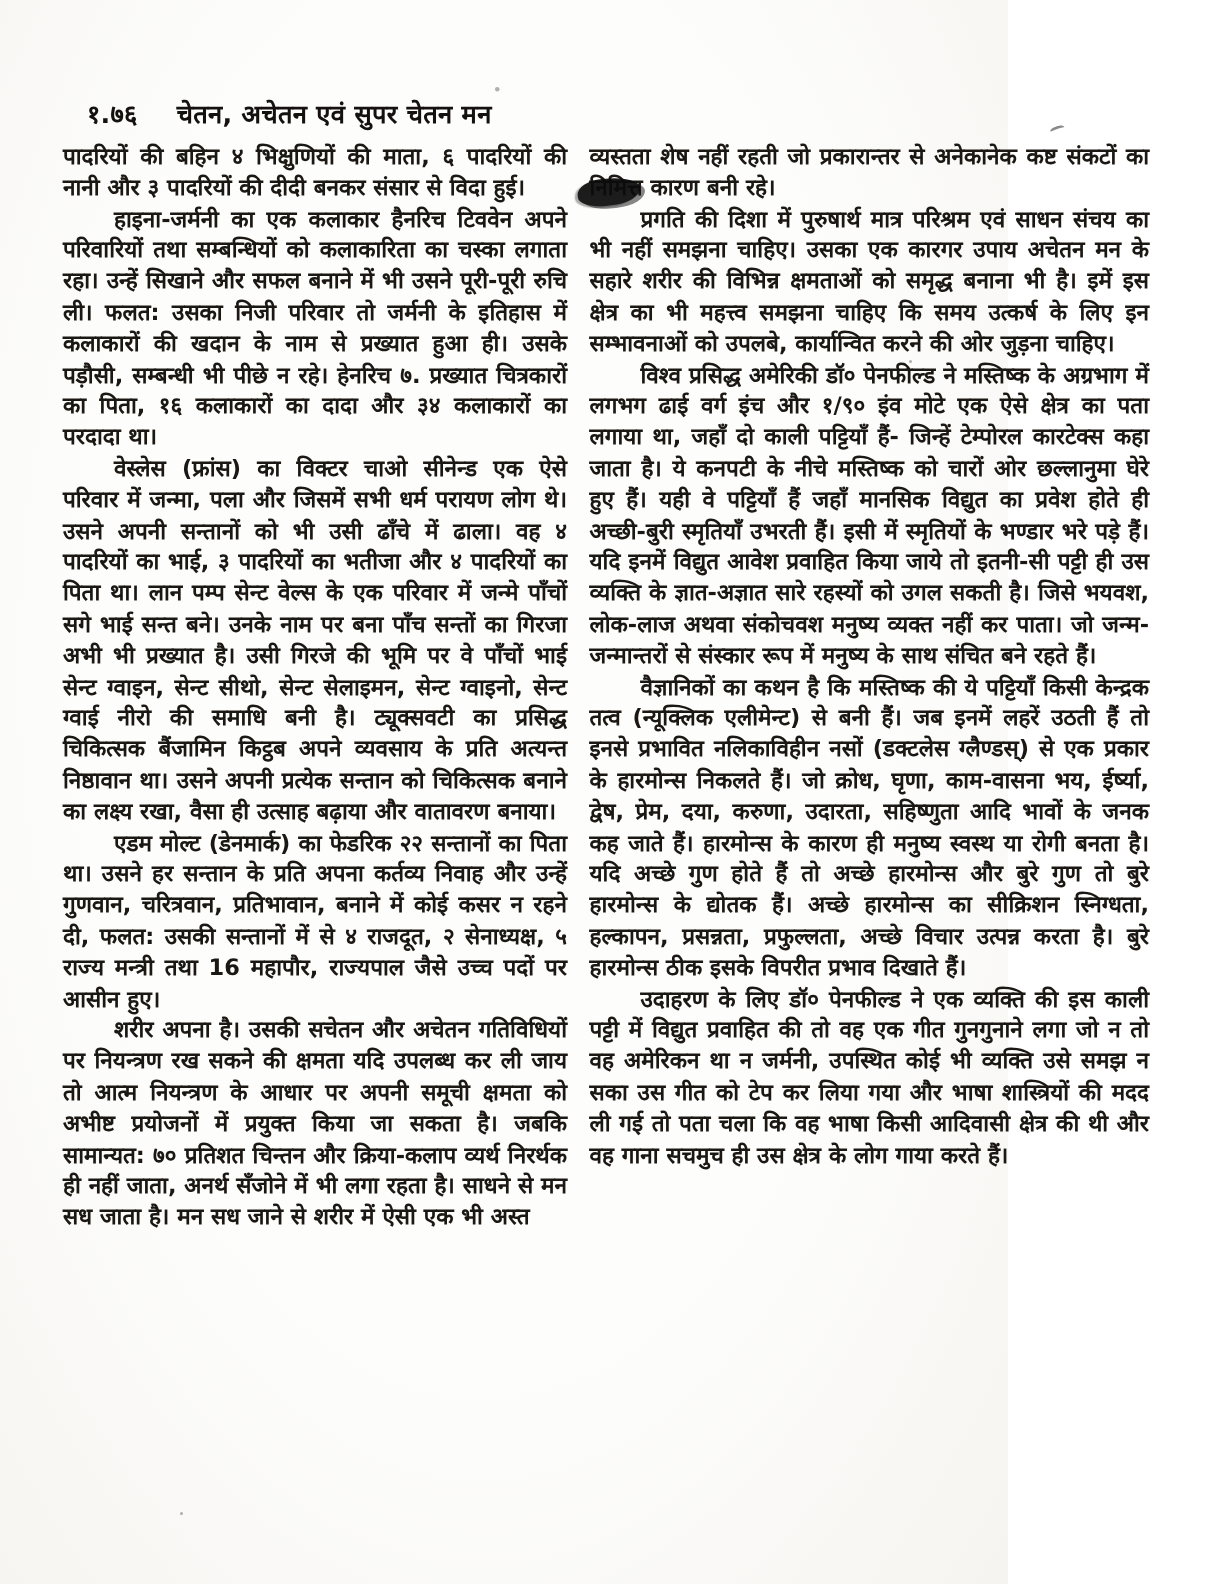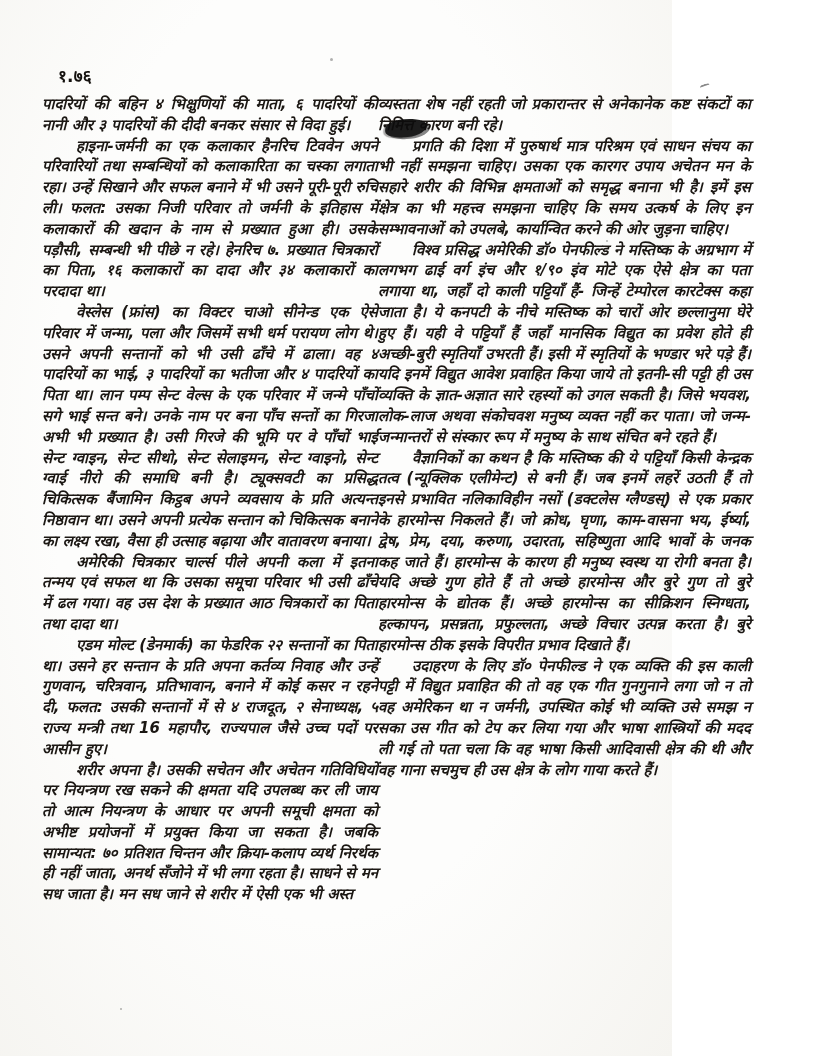--- a/index.html
+++ b/index.html
@@ -24,21 +24,21 @@
     gap:26px;
     font-size:17px;
     font-weight:bold;
     letter-spacing:.2px;
     color:#14110e;
   }
   .columns {
     position:absolute;
     top:94px; left:42px;
     display:flex;
-    font-style:italic;
+    gap:15px;
   }
   .col {
     text-align:justify;
     font-size:15px;
     line-height:20.8px;
     font-weight:bold;
     color:#1b1713;
     text-rendering:optimizeLegibility;
   }
   .col-left  { width:336px; }
@@ -69,28 +69,28 @@
   .speck2 { left:606px; top:240px; width:2px; height:2px; }
   .speck3 { left:120px; top:1008px; width:2px; height:2px; }
 </style>
 </head>
 <body>
 
 <div class="page">
 
   <div class="page-header">
     <span>१.७६</span>
+    <span>चेतन, अचेतन एवं सुपर चेतन मन</span>
   </div>
 
   <div class="columns">
     <div class="col col-left">
         <p class="">पादरियों की बहिन ४ भिक्षुणियों की माता, ६ पादरियों की नानी और ३ पादरियों की दीदी बनकर संसार से विदा हुई।</p>
         <p class="indent">हाइना-जर्मनी का एक कलाकार हैनरिच टिववेन अपने परिवारियों तथा सम्बन्धियों को कलाकारिता का चस्का लगाता रहा। उन्हें सिखाने और सफल बनाने में भी उसने पूरी-पूरी रुचि ली। फलत: उसका निजी परिवार तो जर्मनी के इतिहास में कलाकारों की खदान के नाम से प्रख्यात हुआ ही। उसके पड़ौसी, सम्बन्धी भी पीछे न रहे। हेनरिच ७. प्रख्यात चित्रकारों का पिता, १६ कलाकारों का दादा और ३४ कलाकारों का परदादा था।</p>
         <p class="indent">वेस्लेस (फ्रांस) का विक्टर चाओ सीनेन्ड एक ऐसे परिवार में जन्मा, पला और जिसमें सभी धर्म परायण लोग थे। उसने अपनी सन्तानों को भी उसी ढाँचे में ढाला। वह ४ पादरियों का भाई, ३ पादरियों का भतीजा और ४ पादरियों का पिता था। लान पम्प सेन्ट वेल्स के एक परिवार में जन्मे पाँचों सगे भाई सन्त बने। उनके नाम पर बना पाँच सन्तों का गिरजा अभी भी प्रख्यात है। उसी गिरजे की भूमि पर वे पाँचों भाई सेन्ट ग्वाइन, सेन्ट सीथो, सेन्ट सेलाइमन, सेन्ट ग्वाइनो, सेन्ट ग्वाई नीरो की समाधि बनी है। ट्यूक्सवटी का प्रसिद्ध चिकित्सक बैंजामिन किट्ठब अपने व्यवसाय के प्रति अत्यन्त निष्ठावान था। उसने अपनी प्रत्येक सन्तान को चिकित्सक बनाने का लक्ष्य रखा, वैसा ही उत्साह बढ़ाया और वातावरण बनाया।</p>
-        <p class="indent">अमेरिकी चित्रकार चार्ल्स पीले अपनी कला में इतना तन्मय एवं सफल था कि उसका समूचा परिवार भी उसी ढाँचे में ढल गया। वह उस देश के प्रख्यात आठ चित्रकारों का पिता तथा दादा था।</p>
         <p class="indent">एडम मोल्ट (डेनमार्क) का फेडरिक २२ सन्तानों का पिता था। उसने हर सन्तान के प्रति अपना कर्तव्य निवाह और उन्हें गुणवान, चरित्रवान, प्रतिभावान, बनाने में कोई कसर न रहने दी, फलत: उसकी सन्तानों में से ४ राजदूत, २ सेनाध्यक्ष, ५ राज्य मन्त्री तथा 16 महापौर, राज्यपाल जैसे उच्च पदों पर आसीन हुए।</p>
         <p class="indent">शरीर अपना है। उसकी सचेतन और अचेतन गतिविधियों पर नियन्त्रण रख सकने की क्षमता यदि उपलब्ध कर ली जाय तो आत्म नियन्त्रण के आधार पर अपनी समूची क्षमता को अभीष्ट प्रयोजनों में प्रयुक्त किया जा सकता है। जबकि सामान्यत: ७० प्रतिशत चिन्तन और क्रिया-कलाप व्यर्थ निरर्थक ही नहीं जाता, अनर्थ सँजोने में भी लगा रहता है। साधने से मन सध जाता है। मन सध जाने से शरीर में ऐसी एक भी अस्त</p>
       </div>
     <div class="col col-right">
         <p class="">व्यस्तता शेष नहीं रहती जो प्रकारान्तर से अनेकानेक कष्ट संकटों का निमित्त कारण बनी रहे।</p>
         <p class="indent">प्रगति की दिशा में पुरुषार्थ मात्र परिश्रम एवं साधन संचय का भी नहीं समझना चाहिए। उसका एक कारगर उपाय अचेतन मन के सहारे शरीर की विभिन्न क्षमताओं को समृद्ध बनाना भी है। इमें इस क्षेत्र का भी महत्त्व समझना चाहिए कि समय उत्कर्ष के लिए इन सम्भावनाओं को उपलबे, कार्यान्वित करने की ओर जुड़ना चाहिए।</p>
         <p class="indent">विश्व प्रसिद्ध अमेरिकी डॉ० पेनफील्ड ने मस्तिष्क के अग्रभाग में लगभग ढाई वर्ग इंच और १/९० इंव मोटे एक ऐसे क्षेत्र का पता लगाया था, जहाँ दो काली पट्टियाँ हैं- जिन्हें टेम्पोरल कारटेक्स कहा जाता है। ये कनपटी के नीचे मस्तिष्क को चारों ओर छल्लानुमा घेरे हुए हैं। यही वे पट्टियाँ हैं जहाँ मानसिक विद्युत का प्रवेश होते ही अच्छी-बुरी स्मृतियाँ उभरती हैं। इसी में स्मृतियों के भण्डार भरे पड़े हैं। यदि इनमें विद्युत आवेश प्रवाहित किया जाये तो इतनी-सी पट्टी ही उस व्यक्ति के ज्ञात-अज्ञात सारे रहस्यों को उगल सकती है। जिसे भयवश, लोक-लाज अथवा संकोचवश मनुष्य व्यक्त नहीं कर पाता। जो जन्म-जन्मान्तरों से संस्कार रूप में मनुष्य के साथ संचित बने रहते हैं।</p>
         <p class="indent">वैज्ञानिकों का कथन है कि मस्तिष्क की ये पट्टियाँ किसी केन्द्रक तत्व (न्यूक्लिक एलीमेन्ट) से बनी हैं। जब इनमें लहरें उठती हैं तो इनसे प्रभावित नलिकाविहीन नसों (डक्टलेस ग्लैण्डस्) से एक प्रकार के हारमोन्स निकलते हैं। जो क्रोध, घृणा, काम-वासना भय, ईर्ष्या, द्वेष, प्रेम, दया, करुणा, उदारता, सहिष्णुता आदि भावों के जनक कह जाते हैं। हारमोन्स के कारण ही मनुष्य स्वस्थ या रोगी बनता है। यदि अच्छे गुण होते हैं तो अच्छे हारमोन्स और बुरे गुण तो बुरे हारमोन्स के द्योतक हैं। अच्छे हारमोन्स का सीक्रिशन स्निग्धता, हल्कापन, प्रसन्नता, प्रफुल्लता, अच्छे विचार उत्पन्न करता है। बुरे हारमोन्स ठीक इसके विपरीत प्रभाव दिखाते हैं।</p>
         <p class="indent">उदाहरण के लिए डॉ० पेनफील्ड ने एक व्यक्ति की इस काली पट्टी में विद्युत प्रवाहित की तो वह एक गीत गुनगुनाने लगा जो न तो वह अमेरिकन था न जर्मनी, उपस्थित कोई भी व्यक्ति उसे समझ न सका उस गीत को टेप कर लिया गया और भाषा शास्त्रियों की मदद ली गई तो पता चला कि वह भाषा किसी आदिवासी क्षेत्र की थी और वह गाना सचमुच ही उस क्षेत्र के लोग गाया करते हैं।</p>
       </div>

